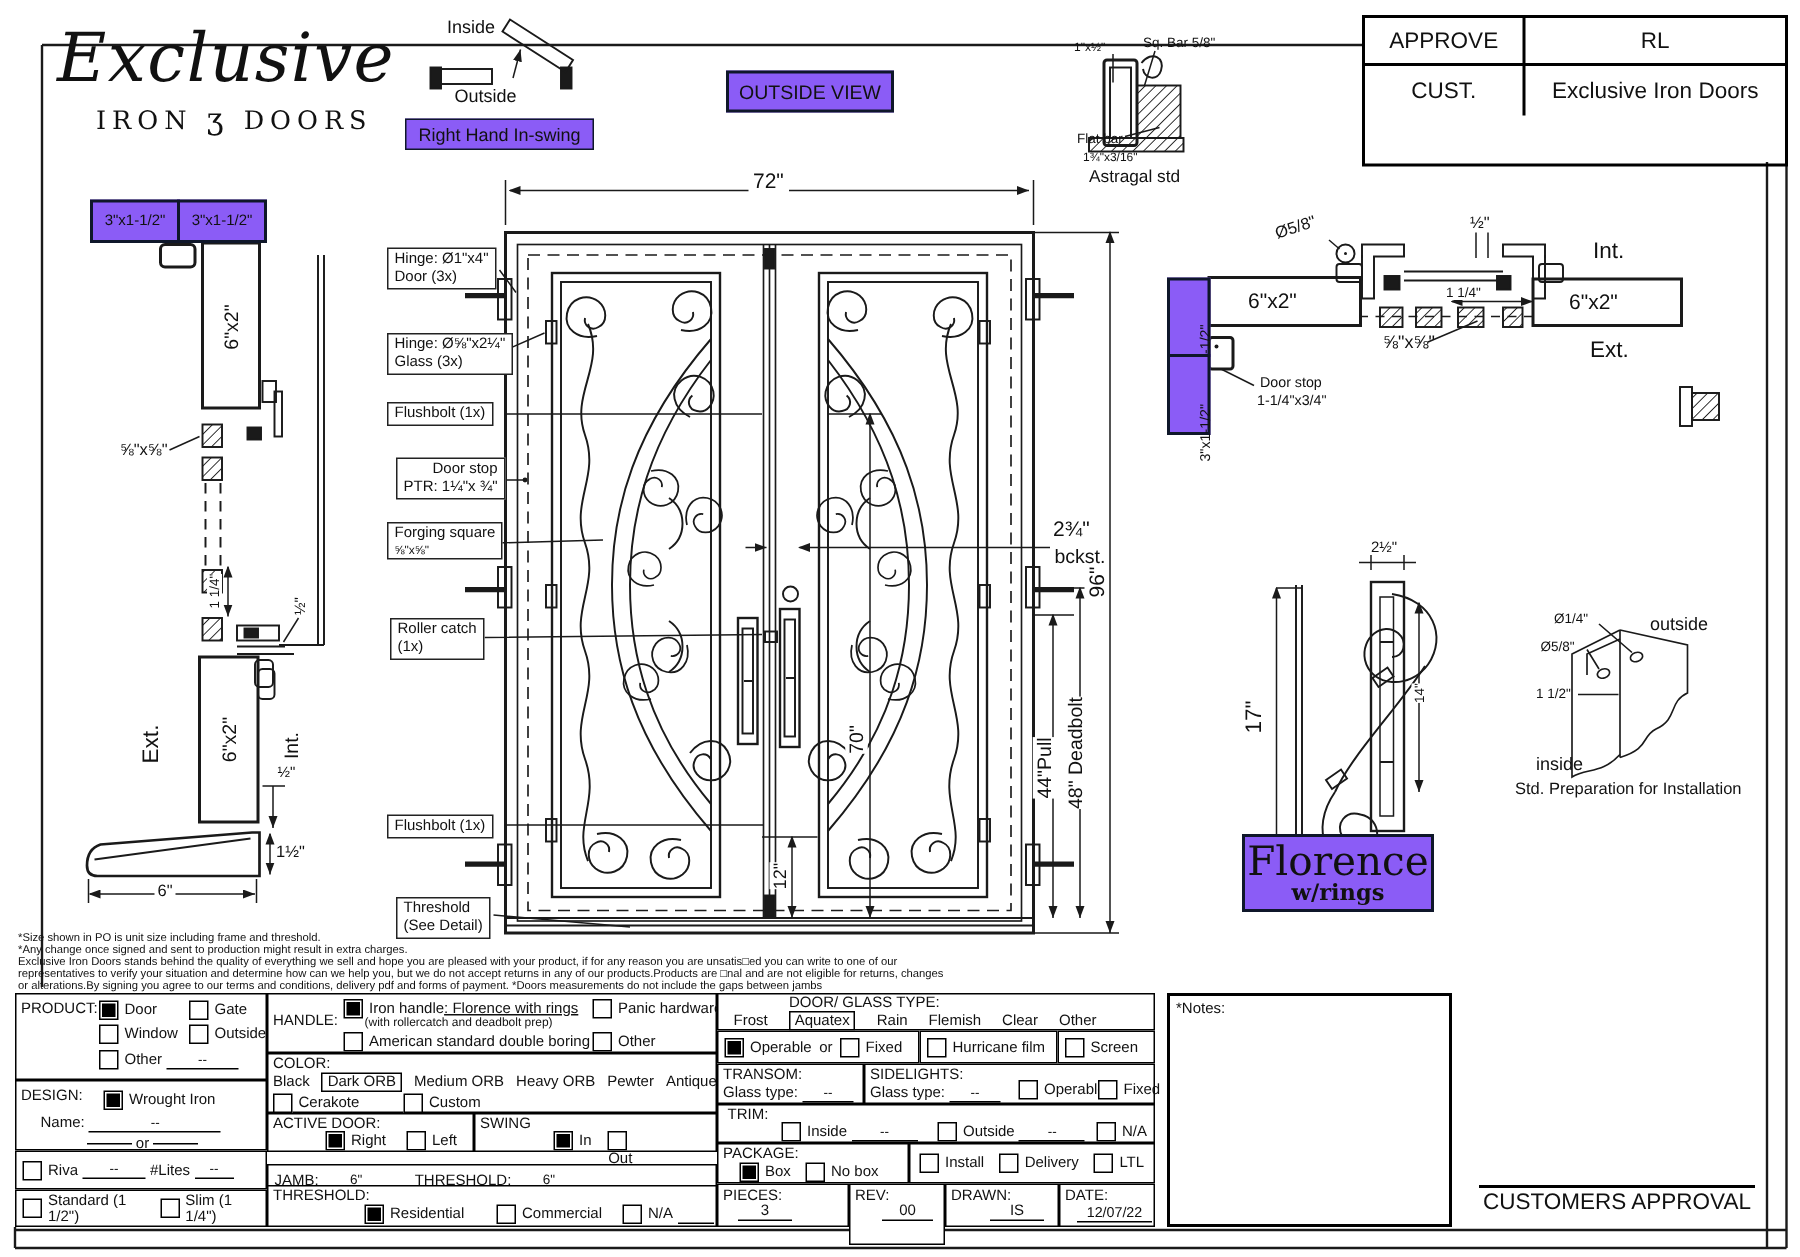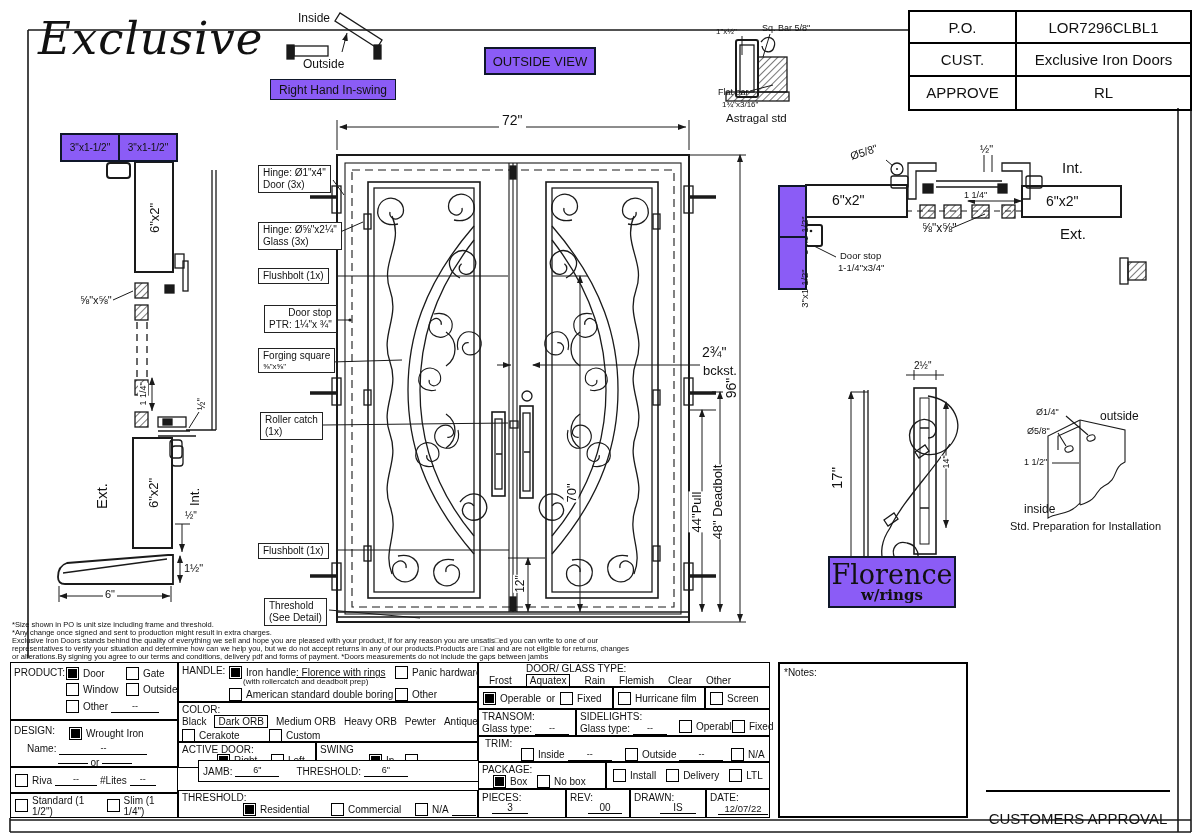--- a/index.html
+++ b/index.html
@@ -215,45 +215,46 @@
     <path d="M1080,420 L1048,436 V518 C1058,512 1068,516 1080,503"></path>
     <path d="M1080,420 L1125,430 V462 C1112,468 1119,479 1104,486 C1094,491 1100,499 1080,505"></path>
     <path d="M1080,426 L1058,436 V450"></path>
     <ellipse cx="1091" cy="438" rx="4.2" ry="3" transform="rotate(-20 1091 438)"></ellipse>
     <ellipse cx="1069" cy="449" rx="4.2" ry="3" transform="rotate(-20 1069 449)"></ellipse>
     <path d="M1066,416 L1088,435 M1058,433 L1066,446 M1052,463 H1079"></path>
   </g>
 </svg>
 
 <div class="lbl serif" style="left:38px;top:14px;font-size:45px;font-style:italic;letter-spacing:1px;">Exclusive</div>
+<div class="lbl serif" style="left:64px;top:68px;font-size:17px;letter-spacing:4px;">
+  <span>IRON</span>
+  <span style="font-size:20px;">ʒ</span>
+  <span>DOORS</span>
+</div>
 
 <div class="lbl" style="left:298px;top:12px;font-size:12px;">Inside</div>
 <div class="lbl" style="left:303px;top:58px;font-size:12px;">Outside</div>
 <div class="bxlbl" style="left:270px;top:79px;width:124px;height:19px;border-width:1.5px;font-size:12px;">Right Hand In-swing</div>
 
 <div class="bxlbl" style="left:484px;top:47px;width:108px;height:24px;font-size:13px;">OUTSIDE VIEW</div>
 
 <div class="lbl" style="left:716px;top:28px;font-size:8px;">1"x½"</div>
 <div class="lbl" style="left:762px;top:23px;font-size:9px;">Sq. Bar 5/8"</div>
 <div class="lbl" style="left:718px;top:87px;font-size:9px;">Flat bar</div>
 <div class="lbl" style="left:722px;top:101px;font-size:8px;">1¾"x3/16"</div>
 <div class="lbl" style="left:726px;top:112px;font-size:11.5px;">Astragal std</div>
 
 <div id="tblock">
   <div class="row">
-        <div class="c1">P.O.</div>
-        <div class="c2">LOR7296CLBL1</div>
+        <div class="c1">APPROVE</div>
+        <div class="c2">RL</div>
       </div>
   <div class="row">
         <div class="c1">CUST.</div>
         <div class="c2">Exclusive Iron Doors</div>
-      </div>
-  <div class="row">
-        <div class="c1">APPROVE</div>
-        <div class="c2">RL</div>
       </div>
 </div>
 
 <div class="bxlbl" style="left:60px;top:133px;width:56px;height:25px;">3"x1-1/2"</div>
 <div class="bxlbl" style="left:118px;top:133px;width:56px;height:25px;">3"x1-1/2"</div>
 <div class="vt" style="left:154px;top:218px;font-size:13px;">6"x2"</div>
 <div class="lbl" style="left:80px;top:294px;font-size:11px;">⅝"x⅝"</div>
 <div class="vt" style="left:143px;top:394px;font-size:9px;background:#fff;">1 1/4"</div>
 <div class="vt" style="left:201px;top:404px;font-size:10px;">½"</div>
 <div class="vt" style="left:101px;top:496px;font-size:15px;">Ext.</div>
@@ -386,21 +387,21 @@
   </div>
 
   <div class="fc frow" style="left:0;top:133px;width:168px;height:25px;padding:0 4px;">
     <span class="cb"></span>
         <span>Standard (1 1/2")</span>
     <span class="cb" style="margin-left:6px;"></span>
         <span>Slim (1 1/4")</span>
   </div>
 
   <div class="fc" style="left:168px;top:2px;width:300px;height:40px;">
-    <span class="lbl" style="left:3px;top:2px;">HANDLE:</span>
+    <span class="lbl" style="left:3px;top:12px;">HANDLE:</span>
     <span class="lbl frow" style="left:50px;top:3px;">
           <span class="cb ck"></span>
           <span>Iron handle</span>
           <span class="uline">: Florence with rings</span>
         </span>
     <span class="lbl frow" style="left:216px;top:3px;">
           <span class="cb"></span>
           <span>Panic hardware</span>
         </span>
     <span class="lbl" style="left:64px;top:15px;font-size:8px;">(with rollercatch and deadbolt prep)</span>
@@ -450,21 +451,21 @@
     <span class="lbl frow" style="left:52px;top:11px;">
           <span class="cb ck"></span>
           <span>In</span>
         </span>
     <span class="lbl frow" style="left:88px;top:11px;flex-direction:column;">
           <span class="cb"></span>
           <span>Out</span>
         </span>
   </div>
 
-  <div class="fc frow" style="left:168px;top:100px;width:300px;height:22px;padding:0 4px;margin-left:20px;">
+  <div class="fc frow" style="left:168px;top:116px;width:300px;height:22px;padding:0 4px;">
     <span>JAMB:</span>
     <span class="blank" style="min-width:44px;">6"</span>
     <span style="margin-left:14px;">THRESHOLD:</span>
     <span class="blank" style="min-width:44px;">6"</span>
   </div>
 
   <div class="fc" style="left:168px;top:130px;width:300px;height:28px;">
     <span class="lbl" style="left:3px;top:1px;">THRESHOLD:</span>
     <span class="lbl frow" style="left:64px;top:12px;">
           <span class="cb ck"></span>
@@ -573,33 +574,33 @@
     <span class="frow">
           <span class="cb"></span>
           <span>LTL</span>
         </span>
   </div>
 
   <div class="fc" style="left:468px;top:129px;width:88px;height:29px;">
     <span class="lbl" style="left:3px;top:2px;">PIECES:</span>
     <span class="lbl blank" style="left:10px;top:12px;min-width:36px;font-size:10px;">3</span>
   </div>
-  <div class="fc" style="left:556px;top:129px;width:64px;height:29px;">
+  <div class="fc" style="left:556px;top:129px;width:64px;height:41px;">
     <span class="lbl" style="left:3px;top:2px;">REV:</span>
     <span class="lbl blank" style="left:18px;top:12px;min-width:34px;font-size:10px;">00</span>
   </div>
   <div class="fc" style="left:620px;top:129px;width:76px;height:29px;">
     <span class="lbl" style="left:3px;top:2px;">DRAWN:</span>
     <span class="lbl blank" style="left:26px;top:12px;min-width:36px;font-size:10px;">IS</span>
   </div>
   <div class="fc" style="left:696px;top:129px;width:64px;height:29px;">
     <span class="lbl" style="left:3px;top:2px;">DATE:</span>
     <span class="lbl blank" style="left:8px;top:13px;min-width:50px;font-size:9.5px;">12/07/22</span>
   </div>
 </div>
 
 <div style="position:absolute;left:778px;top:662px;width:190px;height:156px;border:2px solid #000;box-sizing:border-box;">
   <span class="lbl" style="left:4px;top:3px;font-size:10px;">*Notes:</span>
 </div>
 
-<div style="position:absolute;left:986px;top:790px;width:184px;border-top:2.5px solid #000;padding-top:18px;text-align:center;font-size:15px;">CUSTOMERS APPROVAL</div>
+<div style="position:absolute;left:986px;top:790px;width:184px;border-top:2.5px solid #000;padding-top:1px;text-align:center;font-size:15px;">CUSTOMERS APPROVAL</div>
 
 </div>
 
 </body></html>

